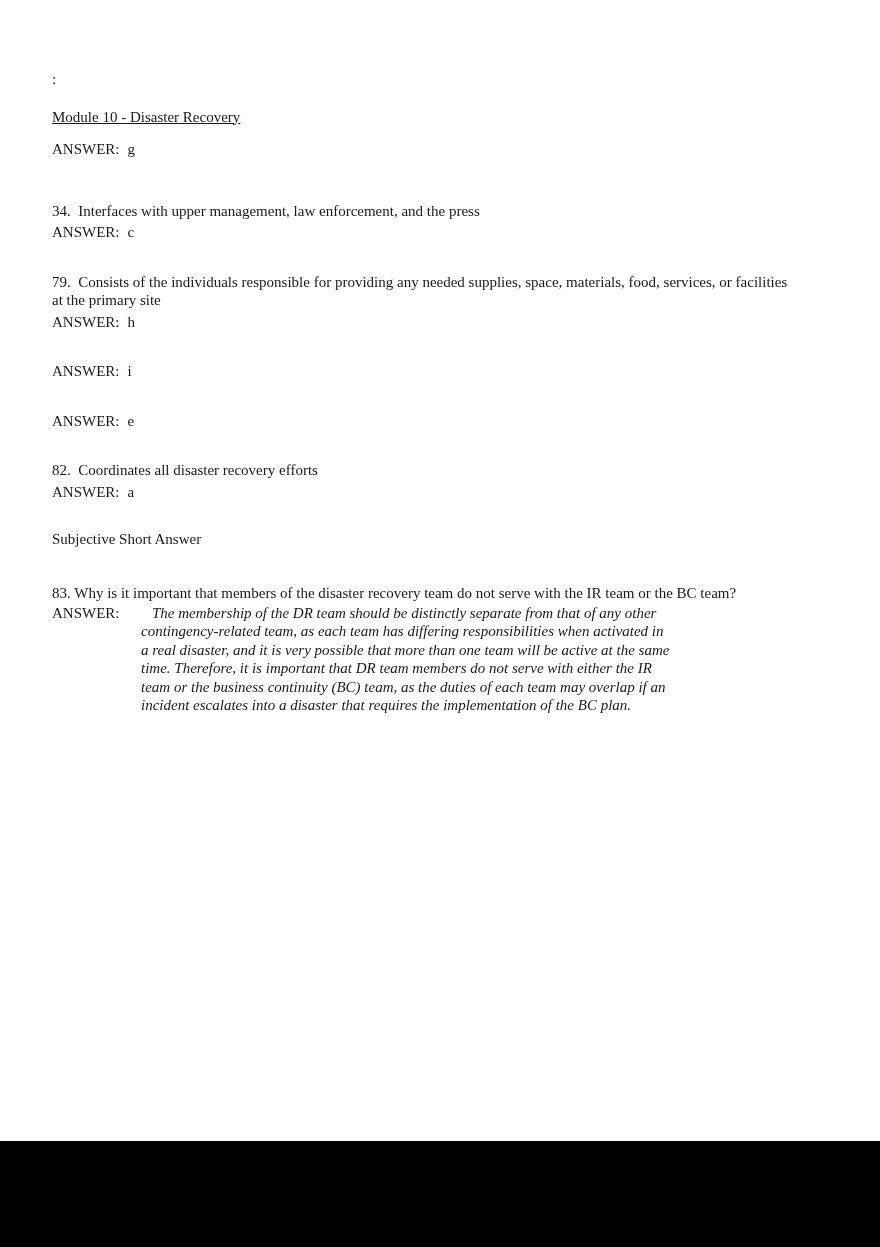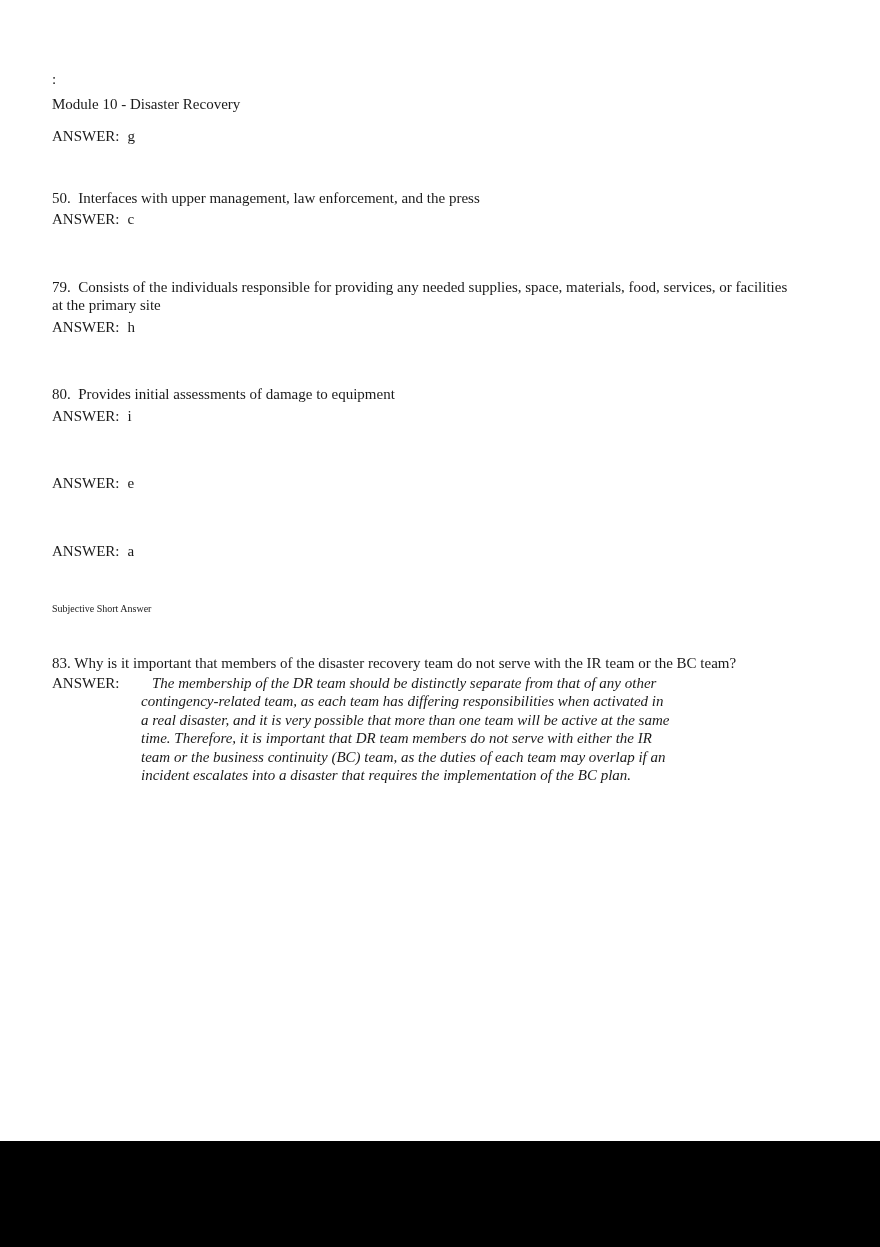--- a/index.html
+++ b/index.html
@@ -20,31 +20,31 @@
   .content {
     position: absolute;
     top: 70px;
     left: 52px;
     width: 742px;
     font-size: 15px;
     line-height: 18.5px;
   }
   .text-line { white-space: pre-wrap; }
   .orphan-colon { margin: 0; }
-  .module-title { margin-top: 6px; }
+  .module-title { margin-top: 19px; text-decoration: underline; }
   .answer-row {
     display: flex;
     gap: 8px;
     align-items: baseline;
   }
   .answer-row.top-answer { margin-top: 13.5px; }
-  .qa { margin-top: 49px; }
+  .qa { margin-top: 31px; }
   .qa.first { margin-top: 43.5px; }
   .qa .answer-row { margin-top: 3px; }
-  .section-heading { margin-top: 40px; font-weight: normal; font-size: 10px; }
+  .section-heading { margin-top: 29px; font-weight: normal; font-size: 15px; }
   .sa-question { margin-top: 35px; }
   .sa-answer {
     display: flex;
     margin-top: 1.5px;
   }
   .sa-answer .sa-label {
     width: 89px;
     flex: 0 0 89px;
   }
   .sa-answer .sa-text {
@@ -70,51 +70,51 @@
     <p class="text-line orphan-colon">:</p>
 
     <p class="text-line module-title">Module 10 - Disaster Recovery</p>
 
     <div class="answer-row top-answer">
       <span>ANSWER:</span>
       <span>g</span>
     </div>
 
     <div class="qa first">
-      <p class="text-line">50.  Interfaces with upper management, law enforcement, and the press</p>
+      <p class="text-line">34.  Interfaces with upper management, law enforcement, and the press</p>
       <div class="answer-row">
         <span>ANSWER:</span>
         <span>c</span>
       </div>
     </div>
 
     <div class="qa">
       <p class="text-line">79.  Consists of the individuals responsible for providing any needed supplies, space, materials, food, services, or facilities at the primary site</p>
       <div class="answer-row">
         <span>ANSWER:</span>
         <span>h</span>
       </div>
     </div>
 
     <div class="qa">
-      <p class="text-line">80.  Provides initial assessments of damage to equipment</p>
       <div class="answer-row">
         <span>ANSWER:</span>
         <span>i</span>
       </div>
     </div>
 
     <div class="qa">
       <div class="answer-row">
         <span>ANSWER:</span>
         <span>e</span>
       </div>
     </div>
 
     <div class="qa">
+      <p class="text-line">82.  Coordinates all disaster recovery efforts</p>
       <div class="answer-row">
         <span>ANSWER:</span>
         <span>a</span>
       </div>
     </div>
 
     <p class="text-line section-heading">Subjective Short Answer</p>
 
     <div>
       <p class="text-line sa-question">83. Why is it important that members of the disaster recovery team do not serve with the IR team or the BC team?</p>

